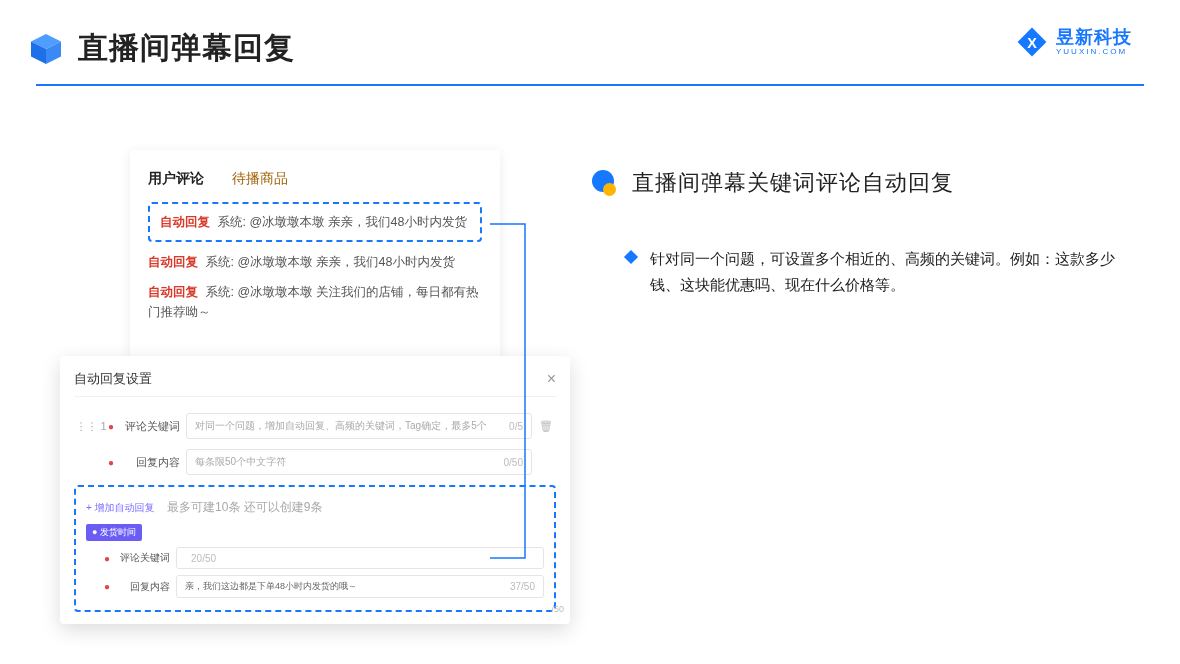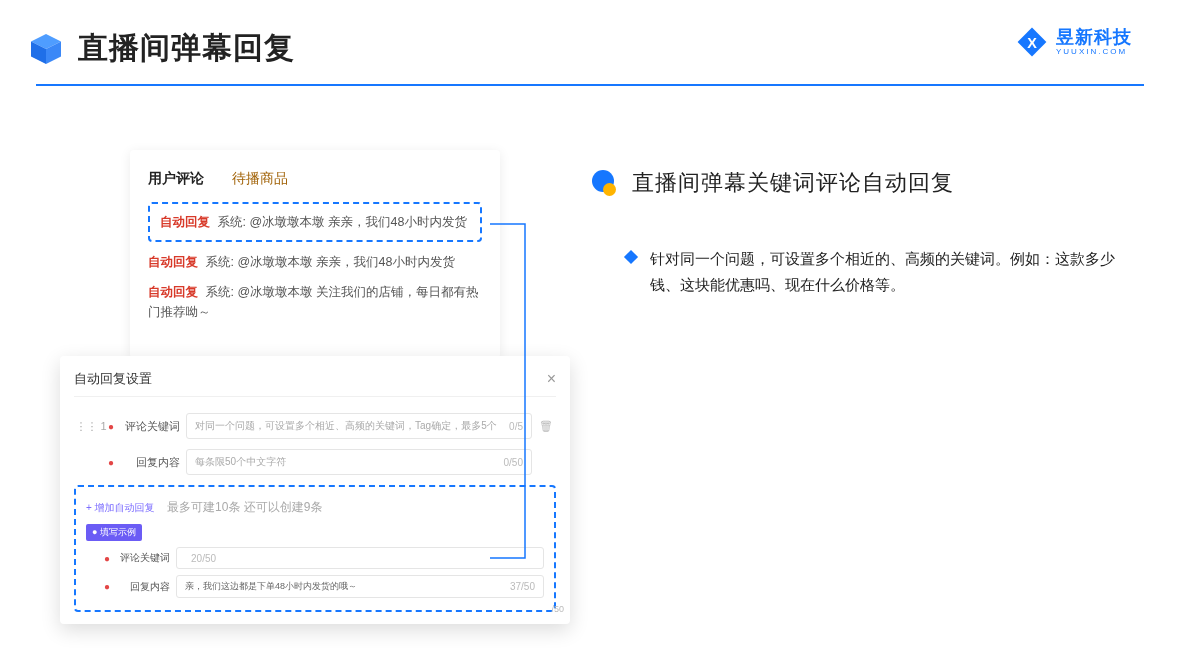--- a/index.html
+++ b/index.html
@@ -119,21 +119,21 @@
   </div>
 
   <div class="form-row">
     <div class="row-num">
       <span>⋮⋮</span>
         <span>1</span>
     </div>
     <span class="bullet-red">●</span>
     <div class="form-label">评论关键词</div>
     <div class="form-input">
-      <span>对同一个问题，可设置多个相近、高频的关键词，Tag确定，最多5个</span>
+      <span>对同一个问题，增加自动回复、高频的关键词，Tag确定，最多5个</span>
       <span class="input-counter">0/5</span>
     </div>
     <div class="trash">🗑</div>
   </div>
 
   <div class="form-row">
     <div class="row-num"></div>
     <span class="bullet-red">●</span>
     <div class="form-label">回复内容</div>
     <div class="form-input">
@@ -141,21 +141,21 @@
       <span class="input-counter">0/50</span>
     </div>
     <div class="trash"></div>
   </div>
 
   <div class="example-box">
     <div>
       <span class="add-link">+ 增加自动回复</span>
       <span class="add-hint">最多可建10条 还可以创建9条</span>
     </div>
-    <div class="example-badge">● 填写示例</div>
+    <div class="example-badge">● 发货时间</div>
 
     <div class="form-row" style="margin-bottom:6px;">
       <div style="width:18px;"></div>
       <span class="bullet-red">●</span>
       <div class="form-label" style="width:56px;font-size:10px;">评论关键词</div>
       <div class="faux-input">
         <span class="input-counter">20/50</span>
       </div>
     </div>
 

